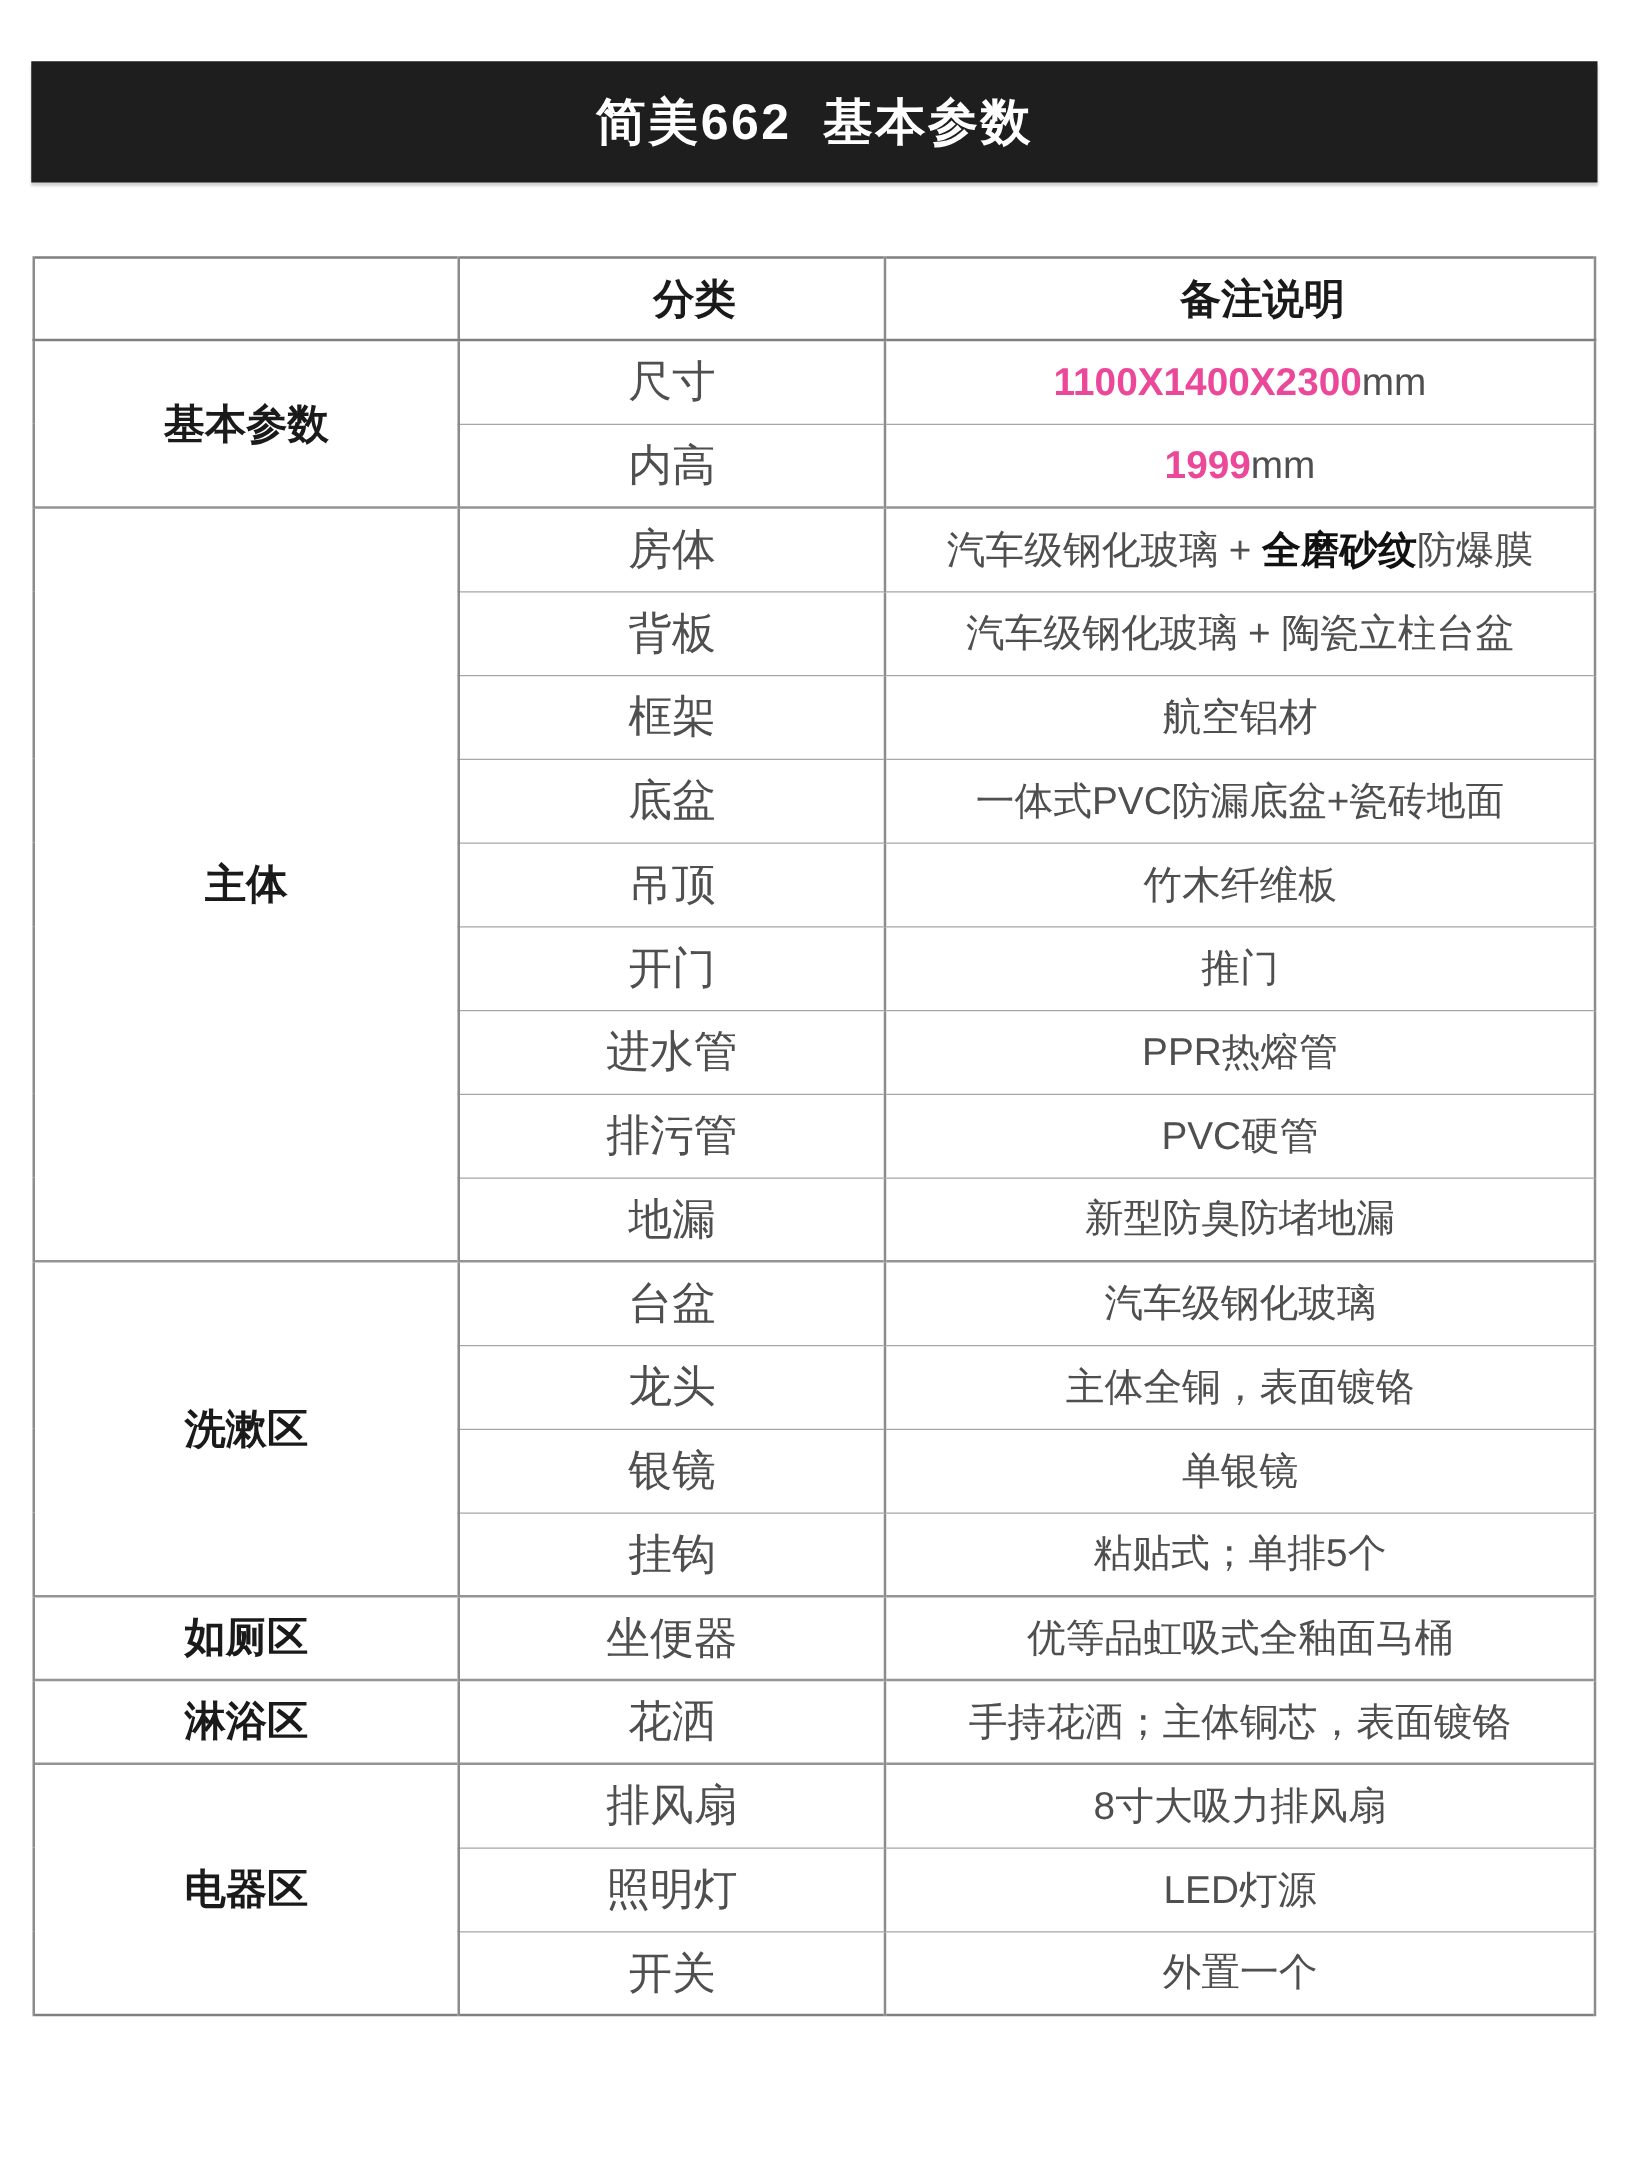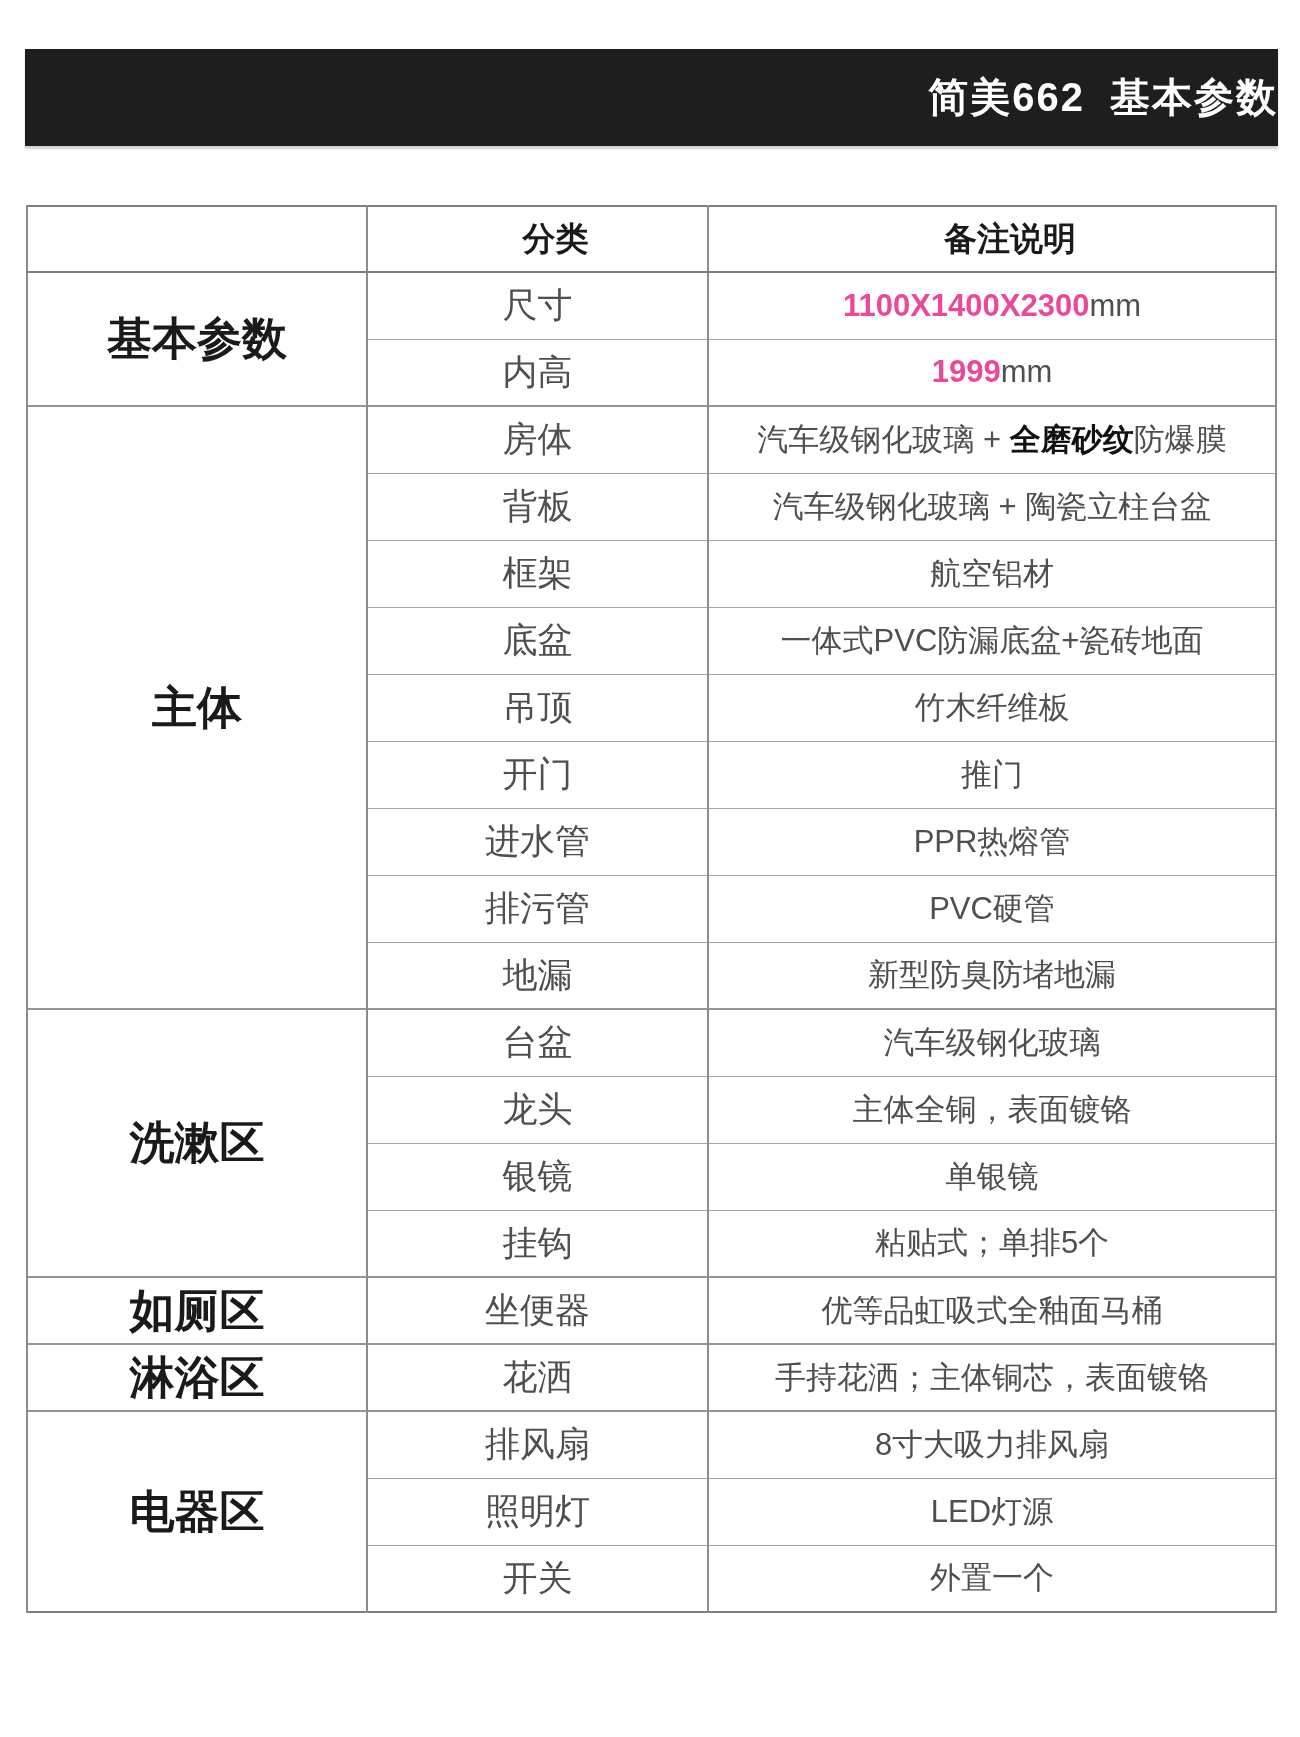--- a/index.html
+++ b/index.html
@@ -17,21 +17,21 @@
   }
   .title-bar {
     position: absolute;
     left: 25px;
     top: 49px;
     width: 1253px;
     height: 97px;
     background: #1e1e1e;
     display: flex;
     align-items: center;
-    justify-content: flex-end;
+    justify-content: center;
     box-shadow: 0 3px 2px rgba(0,0,0,0.18);
   }
   .title-bar .title-text {
     color: #ffffff;
     font-size: 40px;
     font-weight: 700;
     letter-spacing: 2px;
     word-spacing: 12px;
     white-space: pre;
   }
@@ -65,21 +65,21 @@
     font-size: 33px;
     font-weight: 700;
     color: #1a1a1a;
     border-bottom: 2px solid #7f7f7f;
     padding-left: 44px;
   }
   table.spec tr.section-start td {
     border-top: 2px solid #949494;
   }
   td.section-cell {
-    font-size: 45px;
+    font-size: 33px;
     font-weight: 700;
     color: #1a1a1a;
   }
   td.label-cell {
     font-size: 35px;
     font-weight: 400;
     color: #4f4f4f;
   }
   td.value-cell {
     font-size: 31px;

